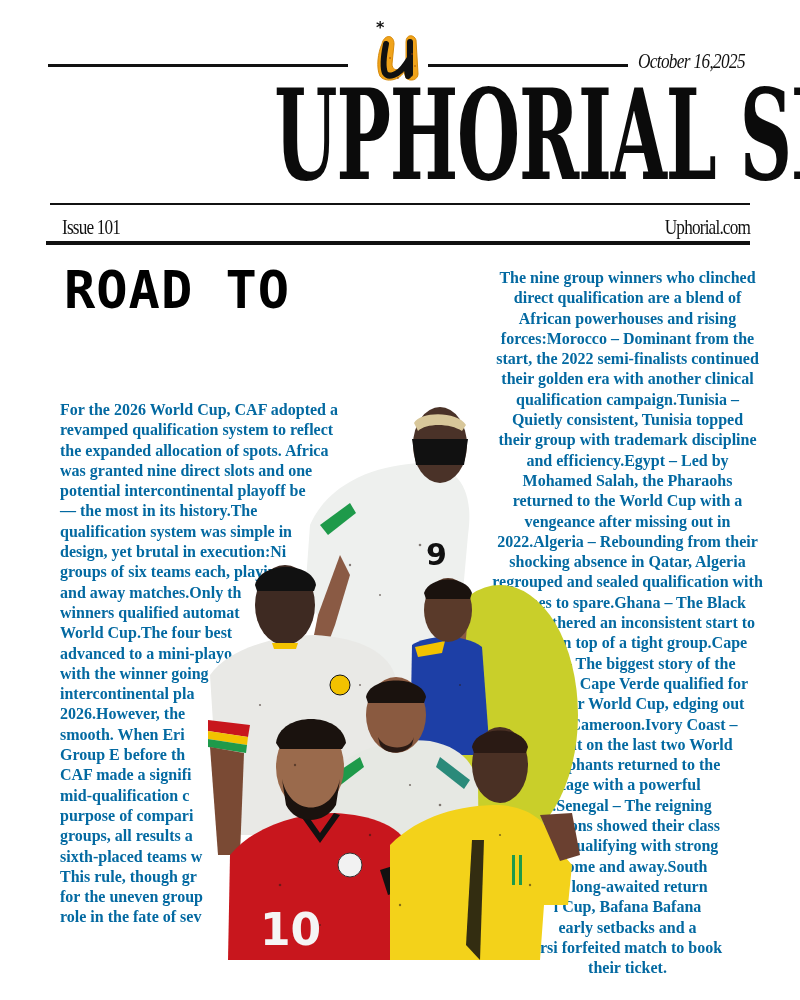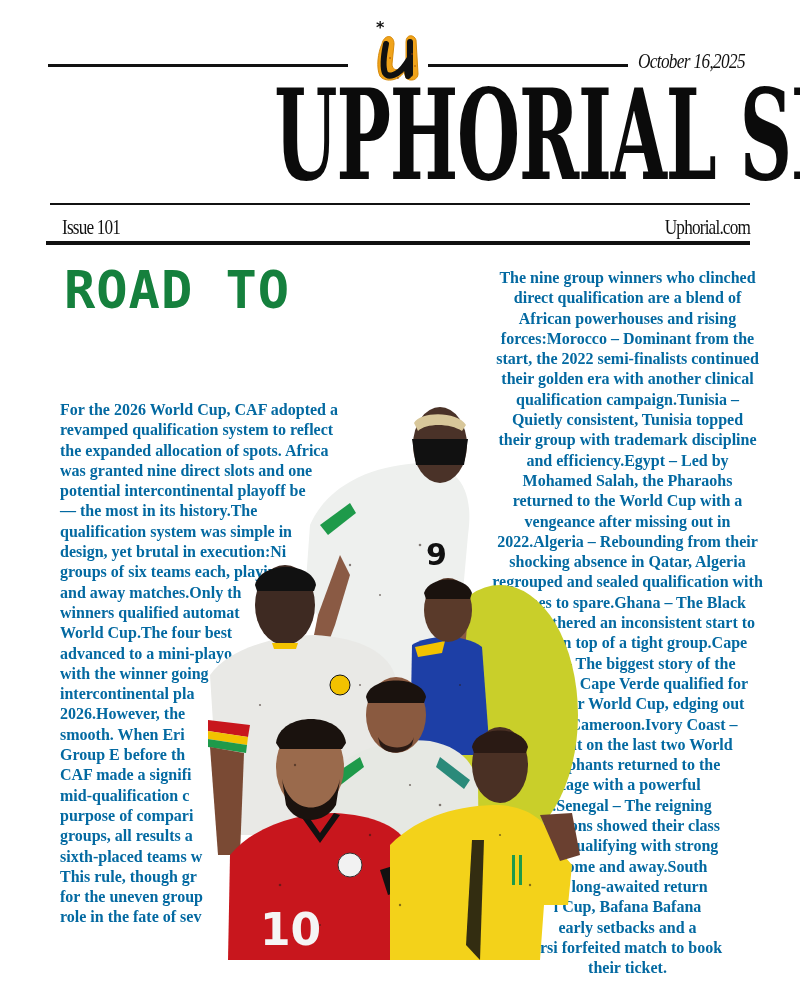--- a/index.html
+++ b/index.html
@@ -46,21 +46,21 @@
       position: absolute; right: 50px; top: 215px;
       font-size: 21px; letter-spacing: -1px;
       transform: scaleX(0.82); transform-origin: right center; white-space: nowrap;
     }
 
     
     .headline {
       position: absolute; left: 64px; top: 266px; width: 380px;
       font-family: "DejaVu Sans Mono", monospace; font-weight: bold;
       font-size: 52px; line-height: 48px; letter-spacing: 1px;
-      text-transform: uppercase; color: #15803d;
+      text-transform: uppercase; color: #000000;
     }
     .headline span { display: block; white-space: nowrap; }
 
     
     .col {
       position: absolute;
       font-family: "Liberation Serif", serif; font-weight: bold;
       font-size: 16px; line-height: 20.3px; color: #0369a1;
     }
     .col-left { left: 60px; top: 400px; width: 330px; text-align: left; }

